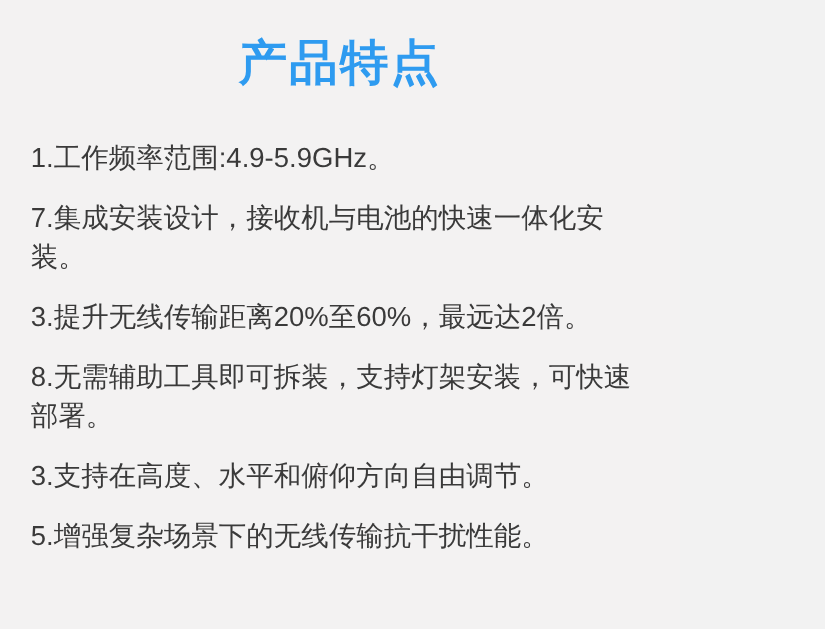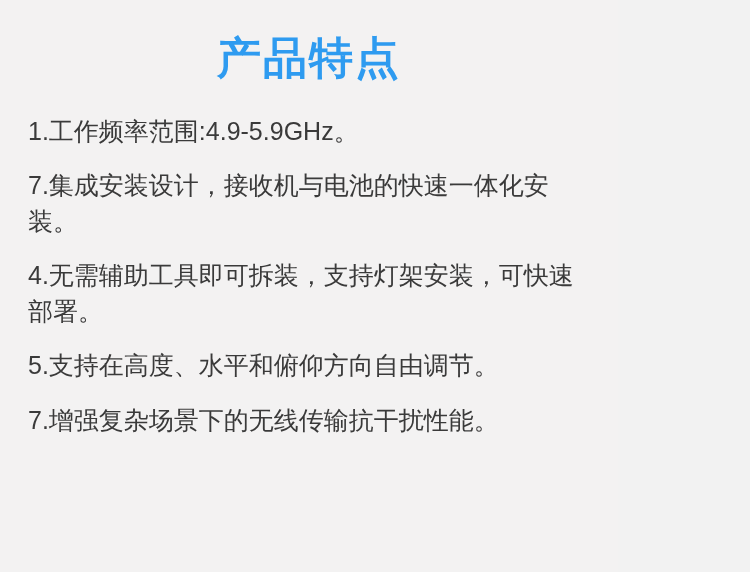--- a/index.html
+++ b/index.html
@@ -25,38 +25,39 @@
     text-align: center;
     font-size: 44px;
     font-weight: bold;
     color: #2e9bf0;
     letter-spacing: 2px;
     padding-top: 32px;
     padding-bottom: 10px;
     line-height: 1.2;
   }
   .features {
-    margin-top: 19px;
+    margin-top: 32px;
     padding-left: 10px;
     padding-right: 6px;
   }
   .feature-item {
     font-size: 25px;
     color: #3a3a3a;
     line-height: 1.42;
     margin-bottom: 19px;
     letter-spacing: 0px;
     word-break: break-all;
   }
 </style>
 </head>
 <body>
 
 <div class="page">
   <div class="title">产品特点</div>
   <div class="features">
     <div class="feature-item">1.工作频率范围:4.9-5.9GHz。</div>
     <div class="feature-item">7.集成安装设计，接收机与电池的快速一体化安装。</div>
-    <div class="feature-item">4.无需辅助工具即可拆装，支持灯架安装，可快速部署。</div>
-    <div class="feature-item">5.支持在高度、水平和俯仰方向自由调节。</div>
-    <div class="feature-item">7.增强复杂场景下的无线传输抗干扰性能。</div>
+    <div class="feature-item">3.提升无线传输距离20%至60%，最远达2倍。</div>
+    <div class="feature-item">8.无需辅助工具即可拆装，支持灯架安装，可快速部署。</div>
+    <div class="feature-item">3.支持在高度、水平和俯仰方向自由调节。</div>
+    <div class="feature-item">5.增强复杂场景下的无线传输抗干扰性能。</div>
   </div>
 </div>
 
 </body></html>

